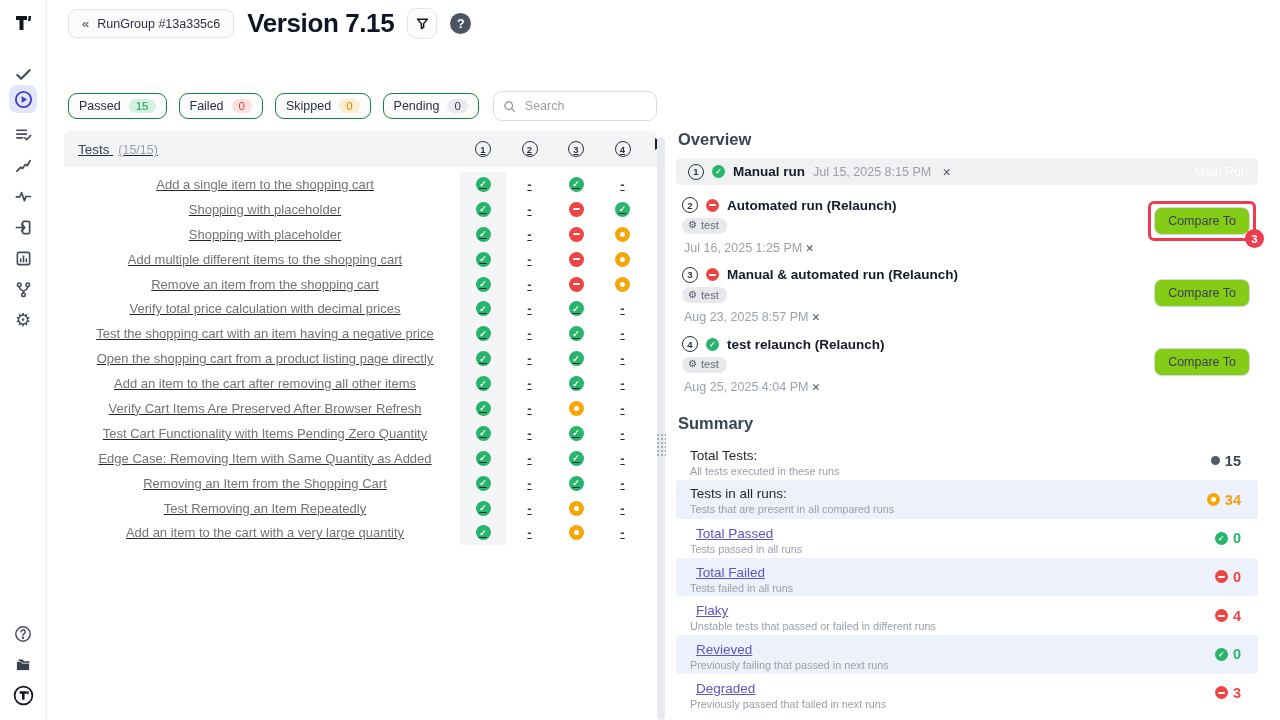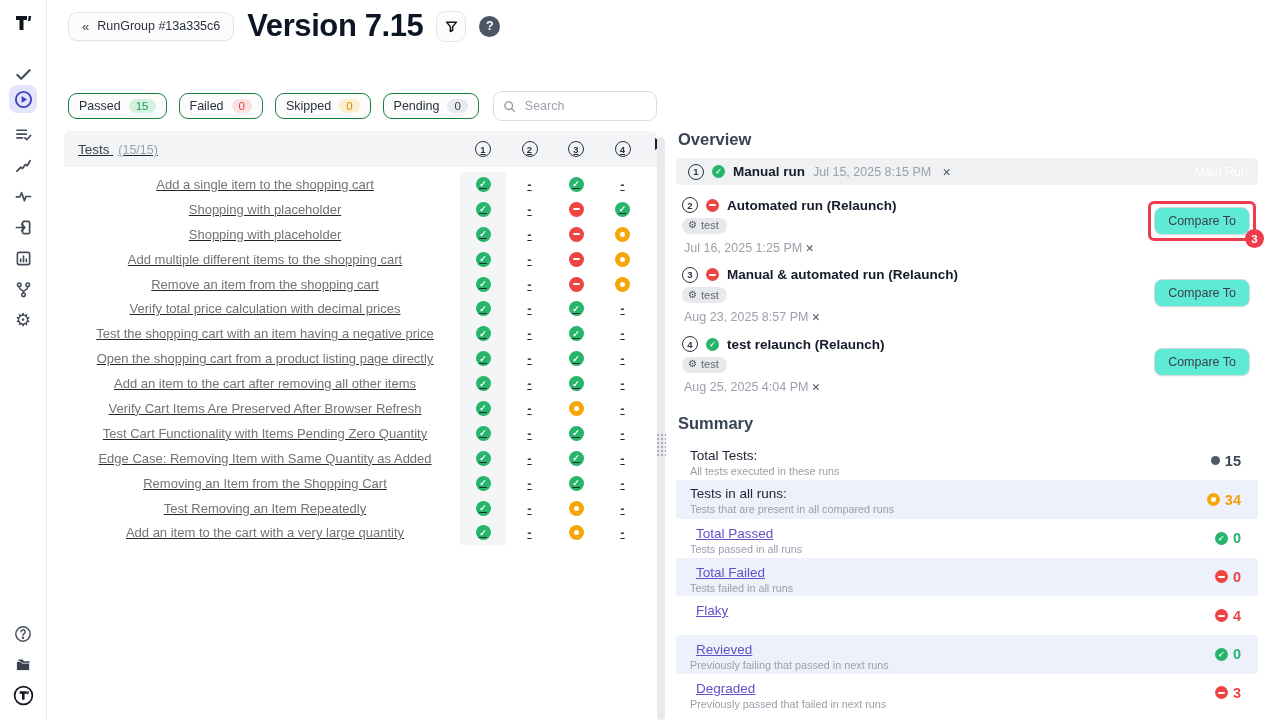--- a/index.html
+++ b/index.html
@@ -14,21 +14,21 @@
     border-radius:8px; cursor:pointer; color:#454c59; }
   .sb-icon.active { background:#e3e6fb; color:#4340c0; }
   .sb-icon svg { display:block; }
 
   
   .topbar { position:absolute; left:68px; top:8px; display:flex; align-items:center; gap:13px; }
   .back-btn { display:flex; align-items:center; gap:8px; border:1px solid #e3e5e9;
     background:#fcfcfd; border-radius:9px; padding:6px 13px; font-size:12.5px;
     color:#2a3140; cursor:pointer; box-shadow:0 1px 1px rgba(20,25,40,.03); }
   .back-btn .chev { font-size:13px; color:#3a4150; }
-  .page-title { font-size:31px; font-weight:800; color:#0d1526; letter-spacing:-.4px; }
+  .page-title { font-size:26px; font-weight:800; color:#0d1526; letter-spacing:-.4px; }
   .filter-btn { width:30px; height:31px; border:1px solid #e3e5e9; background:#fcfcfd;
     border-radius:9px; display:flex; align-items:center; justify-content:center; cursor:pointer; }
   .help-btn { width:21px; height:21px; border-radius:50%; background:#4b5563; color:#fff;
     font-size:12.5px; font-weight:700; display:flex; align-items:center; justify-content:center; cursor:pointer; }
 
   
   .chips-row { position:absolute; left:68px; top:91px; display:flex; gap:12px; align-items:center; }
   .chip { display:flex; align-items:center; gap:8px; border:1px solid #15803d; background:#fcfcfd;
     border-radius:9px; padding:5px 10px; font-size:12.5px; color:#2a3140; cursor:pointer; }
   .chip-badge { border-radius:7px; padding:1px 7px; font-size:11.5px; font-weight:500; }
@@ -89,21 +89,21 @@
   .run-title { font-size:13.5px; font-weight:700; color:#141b2a; }
   .run-date { font-size:12.5px; color:#9ba1ab; }
   .x-btn { color:#4b5563; font-size:10.5px; cursor:pointer; margin-left:3px; }
   .main-run-label { margin-left:auto; color:#ffffff; font-size:12.5px; font-weight:500; }
   .run-card { position:relative; margin-top:11px; }
   .run-line1 { display:flex; align-items:center; gap:8px; padding-left:6px; height:18px; }
   .tag { display:inline-flex; align-items:center; gap:4px; background:#e8e9ec; color:#646b76;
     border-radius:9px; padding:1.5px 8px 2.5px 6px; font-size:11px; margin:3px 0 0 6px; }
   .tag .tgear { font-size:10px; color:#4b5563; line-height:1; }
   .run-line3 { margin:7px 0 0 8px; font-size:12.5px; color:#9ba1ab; display:flex; align-items:center; }
-  .compare-btn { background:#5eead4; border:1px solid #d6d9de; border-radius:8px;
+  .compare-btn { background:#84cc16; border:1px solid #d6d9de; border-radius:8px;
     padding:6px 13px; font-size:12.5px; color:#3a4150; cursor:pointer;
     font-family:"Liberation Sans", sans-serif; box-shadow:0 1px 1px rgba(20,25,40,.04); }
   .compare-abs { position:absolute; right:8px; top:13px; }
   .annot { position:absolute; right:2px; top:5px; border:3px solid #ee3b4d;
     border-radius:6px; padding:3px; }
   .annot-badge { position:absolute; right:-11px; bottom:-10px; width:19px; height:19px;
     border-radius:50%; background:#ee3b4d; color:#fff; font-size:11.5px; font-weight:700;
     display:flex; align-items:center; justify-content:center; }
 
   .summary-heading { margin-top:20px; }
@@ -568,21 +568,21 @@
         </div>
       </div>
       <div class="sum-row"><a class="sum-title">Total Passed</a><div class="sum-sub">Tests passed in all runs</div><div class="sum-val">
           <span class="sticon passed sm">✓</span>
           <span class="sum-num green">0</span>
         </div></div>
       <div class="sum-row hl"><a class="sum-title">Total Failed</a><div class="sum-sub">Tests failed in all runs</div><div class="sum-val">
           <span class="sticon failed sm"></span>
           <span class="sum-num red">0</span>
         </div></div>
-      <div class="sum-row"><a class="sum-title">Flaky</a><div class="sum-val">
+      <div class="sum-row"><a class="sum-title">Flaky</a><div class="sum-sub">Unstable tests that passed or failed in different runs</div><div class="sum-val">
           <span class="sticon failed sm"></span>
           <span class="sum-num red">4</span>
         </div></div>
       <div class="sum-row hl"><a class="sum-title">Revieved</a><div class="sum-sub">Previously failing that passed in next runs</div><div class="sum-val">
           <span class="sticon passed sm">✓</span>
           <span class="sum-num green">0</span>
         </div></div>
       <div class="sum-row"><a class="sum-title">Degraded</a><div class="sum-sub">Previously passed that failed in next runs</div><div class="sum-val">
           <span class="sticon failed sm"></span>
           <span class="sum-num red">3</span>

